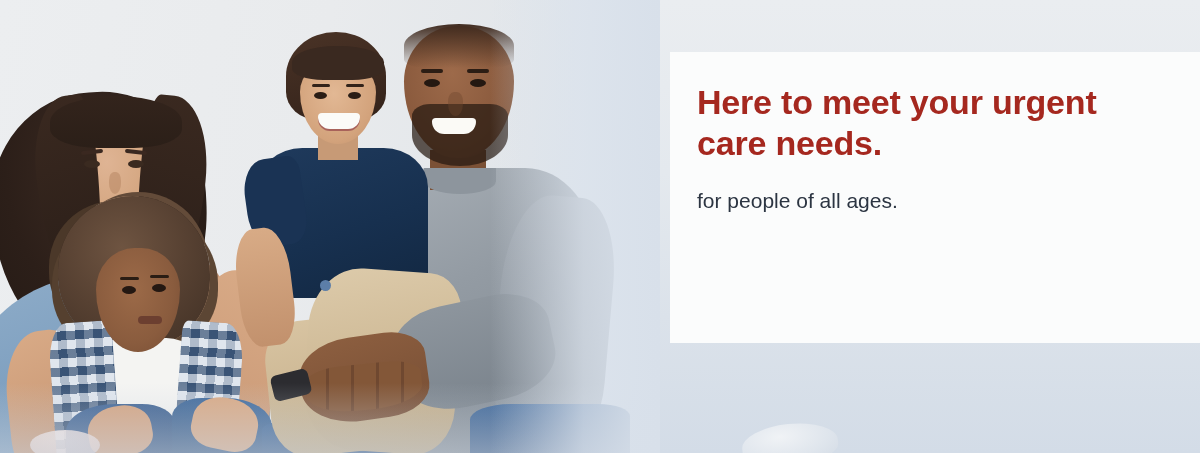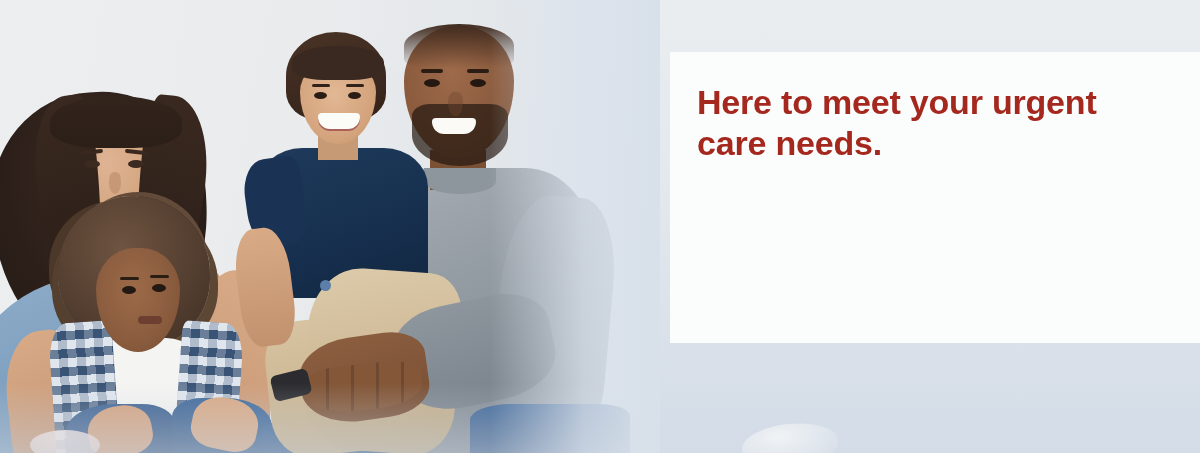--- a/index.html
+++ b/index.html
@@ -460,17 +460,18 @@
     <div class="photo-fade"></div>
   </div>
 
   <div class="sh floor-obj"></div>
   <div class="sh floor-obj2"></div>
 
   <div class="panel">
     <h1 class="headline">Here to meet your urgent care needs.</h1>
 
     <p class="subcopy">
+      <span class="line">for people of all ages.</span>
     </p>
 
   </div>
 
 </div>
 
 </body></html>

